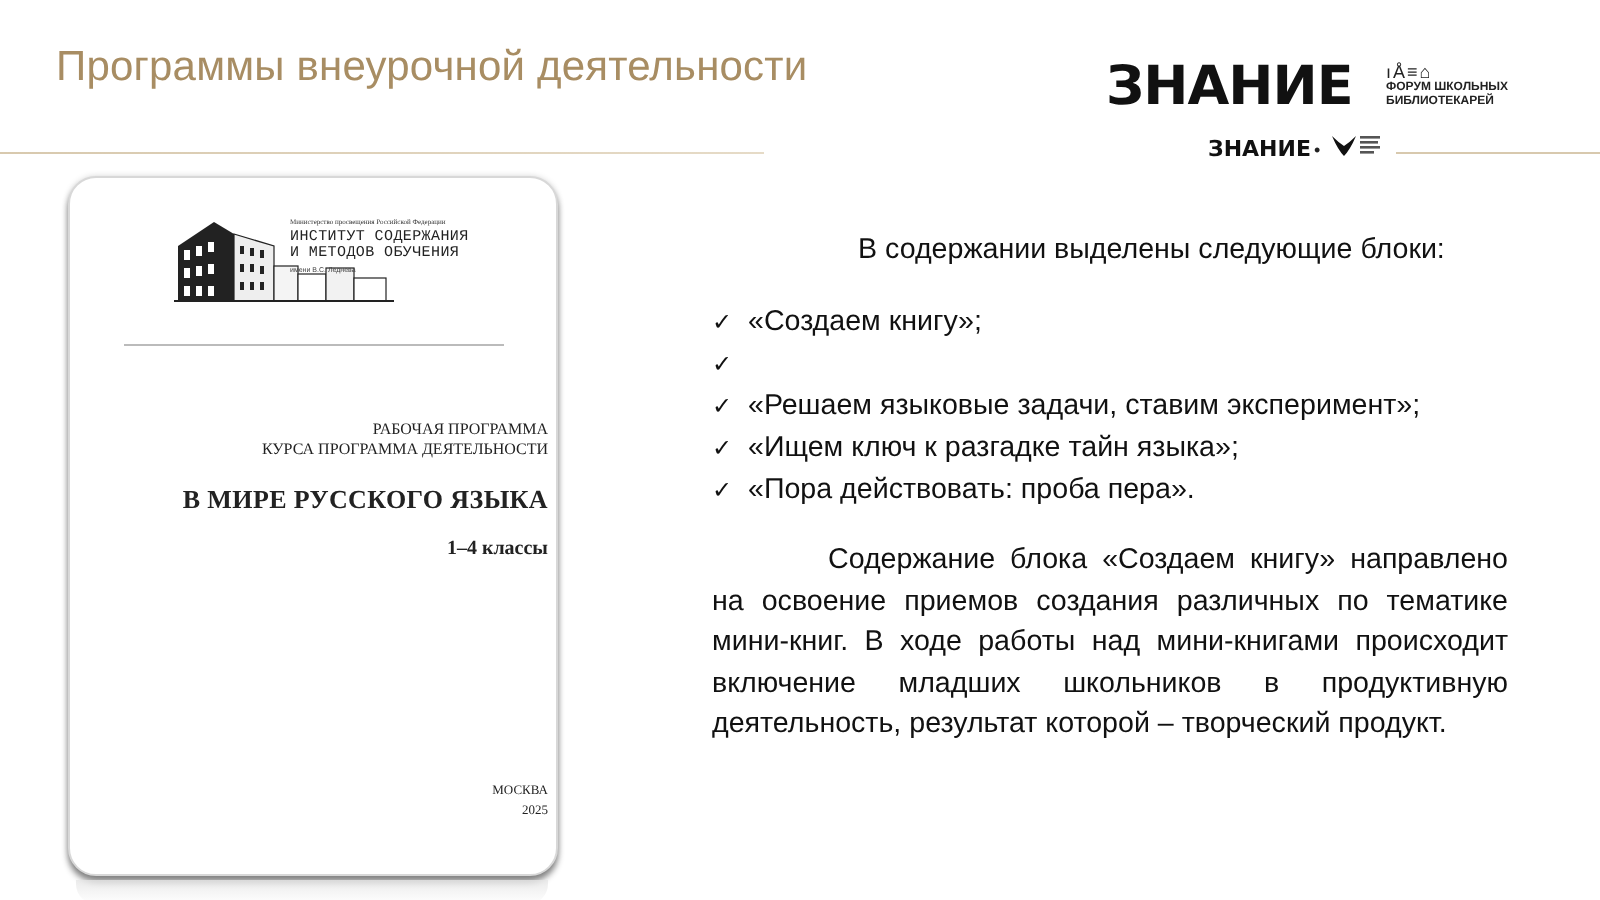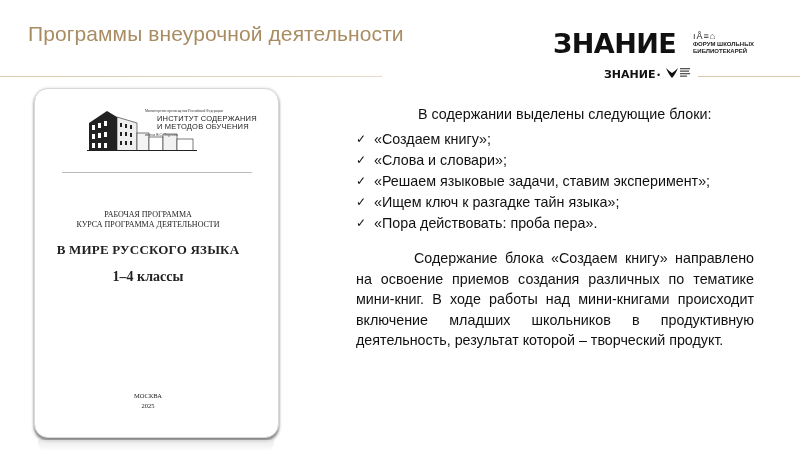--- a/index.html
+++ b/index.html
@@ -56,45 +56,45 @@
     border-radius:0 0 10px 10px;
   }
   .cover-building {
     position:absolute; left:52px; top:20px; width:110px; height:42px;
   }
   .cover-ministry {
     position:absolute; left:110px; top:20px; font-size:3.5px; color:#333;
     font-family:"Liberation Serif", serif;
   }
   .cover-inst {
-    position:absolute; left:122px; top:26px; font-size:7.5px; line-height:8px; color:#222;
-    font-family:Liberation Sans, sans-serif; letter-spacing:0.2px;
+    position:absolute; left:110px; top:26px; font-size:7.5px; line-height:8px; color:#222;
+    font-family:Liberation Mono, monospace; letter-spacing:0.2px;
   }
   .cover-named {
     position:absolute; left:110px; top:44px; font-size:3.5px; color:#444;
   }
   .cover-rule {
     position:absolute; left:27px; top:83px; width:190px; height:1px; background:#bbb;
   }
   .cover-text {
-    position:absolute; left:0; width:226px; text-align:center;
+    position:absolute; left:13px; width:226px; text-align:right;
     font-family:"Liberation Serif", serif; color:#222;
   }
   .ct-1 { top:121px; font-size:8px; line-height:10px; }
   .ct-2 { top:131px; font-size:8px; line-height:10px; }
   .ct-3 { top:153px; font-size:13px; font-weight:bold; letter-spacing:0.2px; }
-  .ct-4 { top:180px; font-size:14px; font-weight:bold; }
+  .ct-4 { top:180px; font-size:10px; font-weight:bold; }
   .ct-5 { top:303px; font-size:6.5px; }
   .ct-6 { top:313px; font-size:6.5px; }
   
   .content {
     position:absolute; left:356px; top:100px; width:398px;
     font-size:14.3px; color:#111; line-height:21px;
   }
-  .content .intro { text-indent:58px; margin:4px; }
+  .content .intro { text-indent:58px; margin:15px; }
   .content ul { list-style:none; margin:0; padding:0; }
   .content li { display:flex; }
   .check { width:18px; flex:none; font-size:12px; }
   .para {
     margin-top:14px; text-align:justify; text-indent:58px; line-height:20.6px;
   }
 </style>
 </head>
 <body>
 
@@ -168,21 +168,20 @@
 
 <div class="content">
   <p class="intro">В содержании выделены следующие блоки:</p>
   <ul>
     <li>
         <span class="check">✓</span>
         <span>«Создаем книгу»;</span>
       </li>
     <li>
         <span class="check">✓</span>
-        <span>«Слова и словари»;</span>
       </li>
     <li>
         <span class="check">✓</span>
         <span>«Решаем языковые задачи, ставим эксперимент»;</span>
       </li>
     <li>
         <span class="check">✓</span>
         <span>«Ищем ключ к разгадке тайн языка»;</span>
       </li>
     <li>

